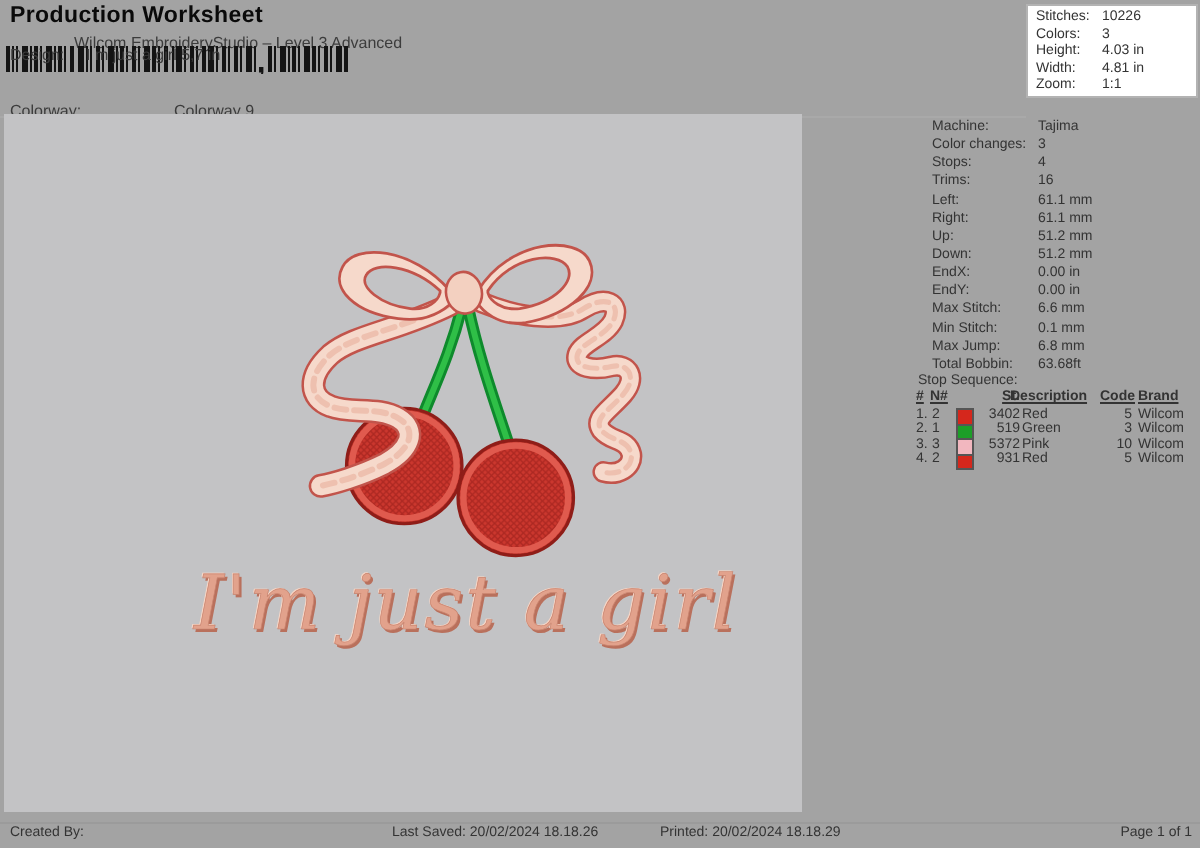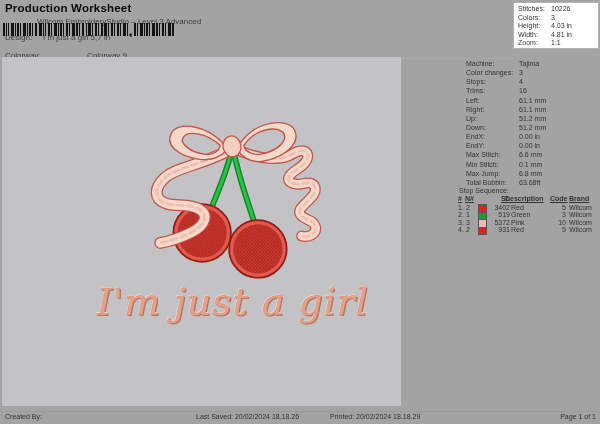--- a/index.html
+++ b/index.html
@@ -7,21 +7,21 @@
     position:relative; width:600px; height:424px; background:#a3a3a3;
     font-family:"Liberation Sans", sans-serif; color:#222; overflow:hidden;
     box-sizing:border-box;
   }
   .abs { position:absolute; }
   .title { left:5px; top:2px; font-size:11.5px; font-weight:bold; color:#0a0a0a; letter-spacing:0.2px; }
   .subtitle { left:5px; top:17px; font-size:8px; color:#3c3c3c;margin-left:32px; }
   .barcode { left:3px; top:23px; }
   .meta-row { left:5px; font-size:8px; color:#3c3c3c; display:flex; }
   .meta-row .lab { width:38px; }
-  .design-row { top:33px; }
+  .design-row { top:23px; }
   .colorway-row { top:51px;gap:44px; }
   .header-line { left:0; top:58px; width:513px; height:1px; background:#a9a9a9; }
 
   .stats-box {
     left:513px; top:2px; width:86px; height:47px; border:1px solid #b3b3b3;
     box-sizing:border-box; padding:2px 0 0 4px; background:#fff;
   }
   .stats-box .kv { display:flex; font-size:7px; line-height:8.6px; color:#333; }
   .stats-box .k { width:33px; }
 

